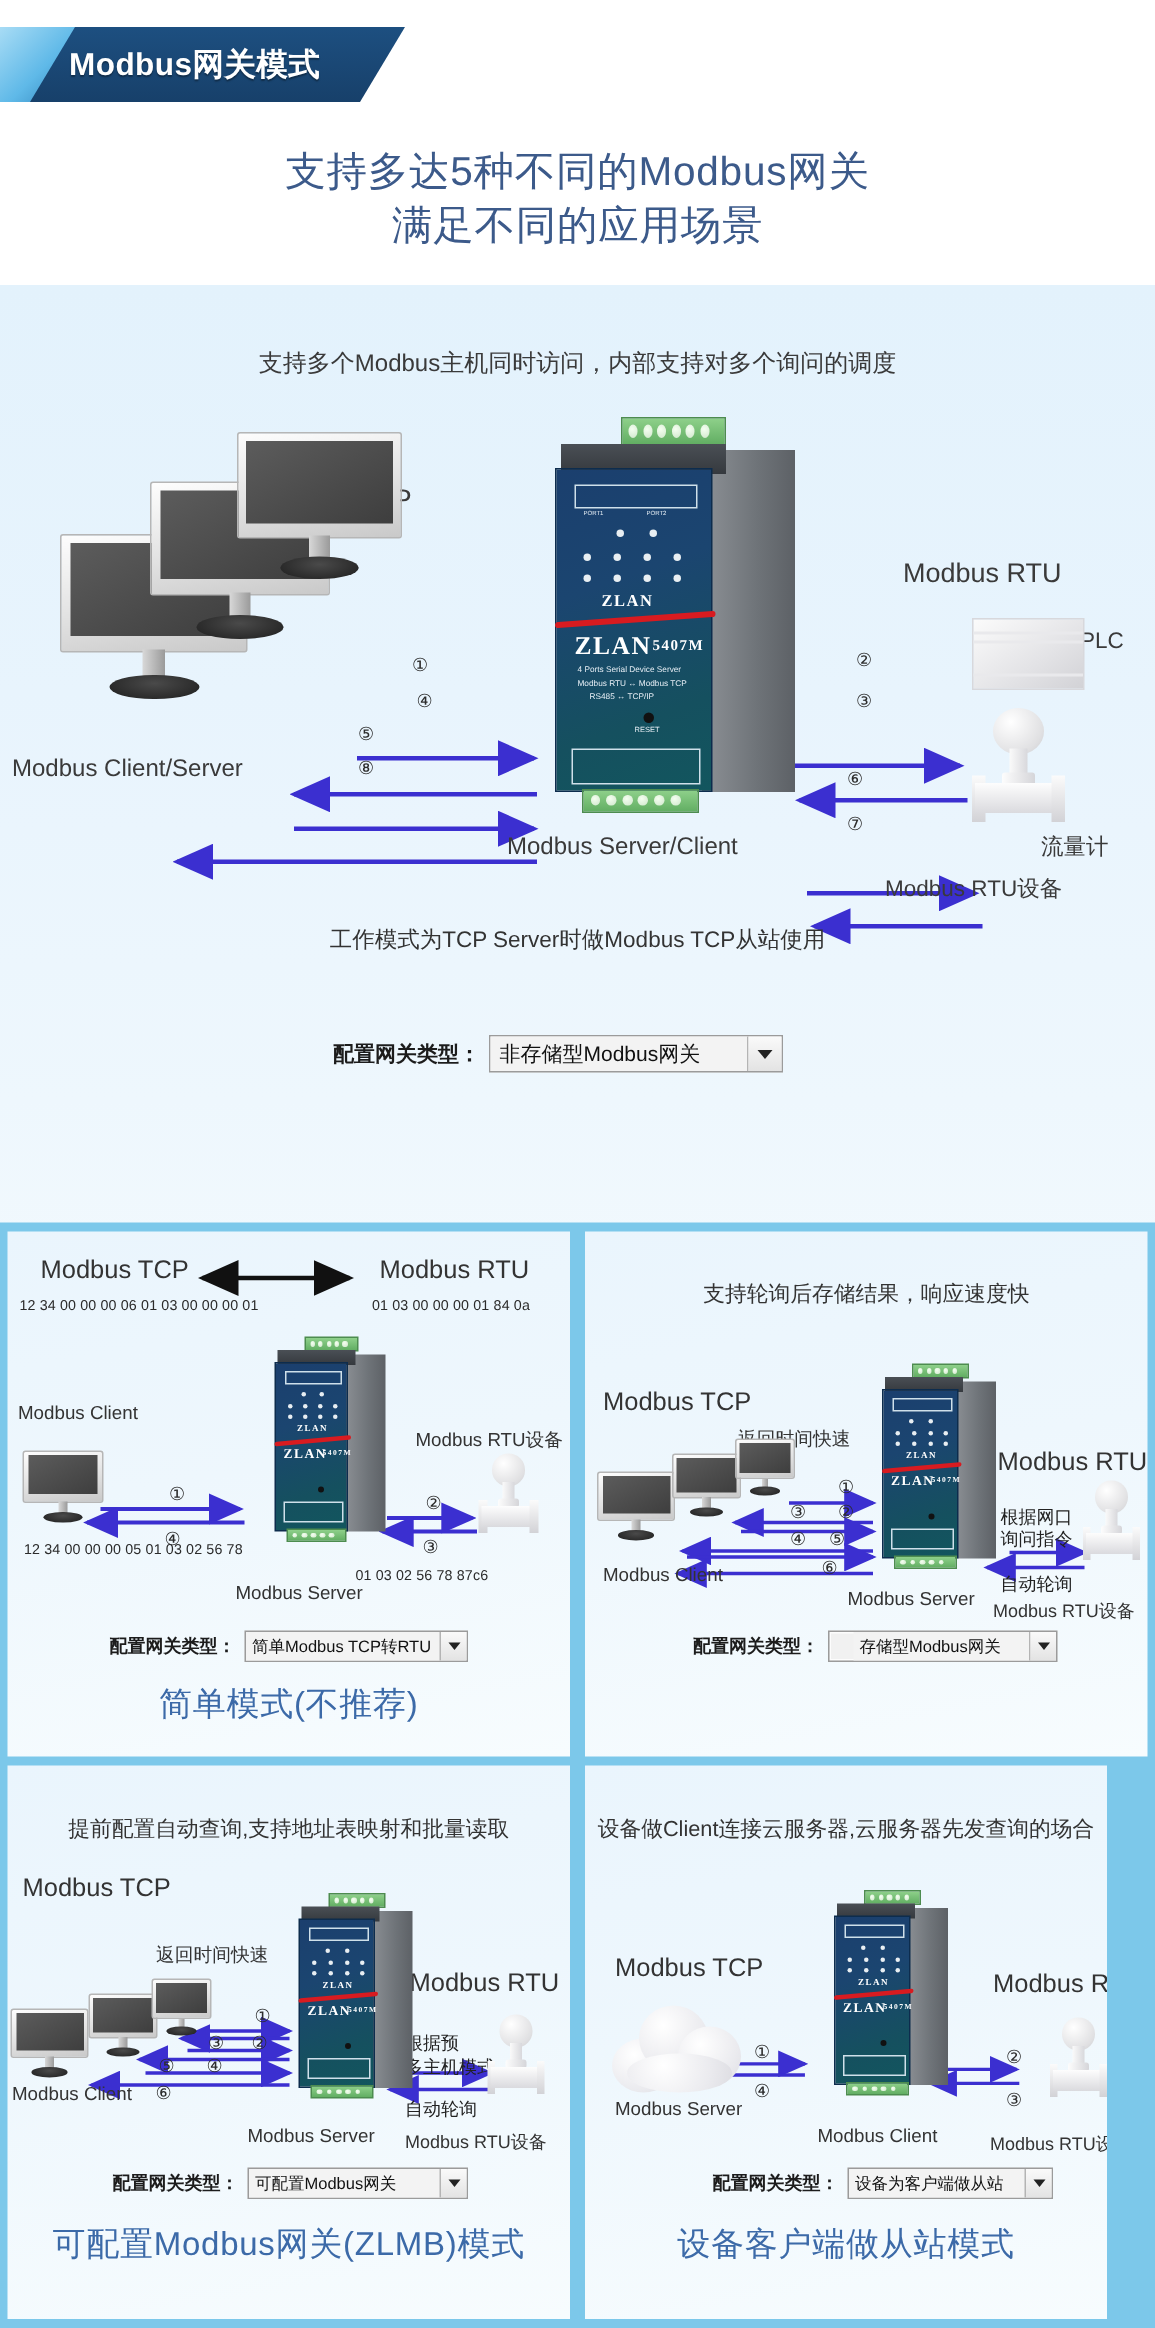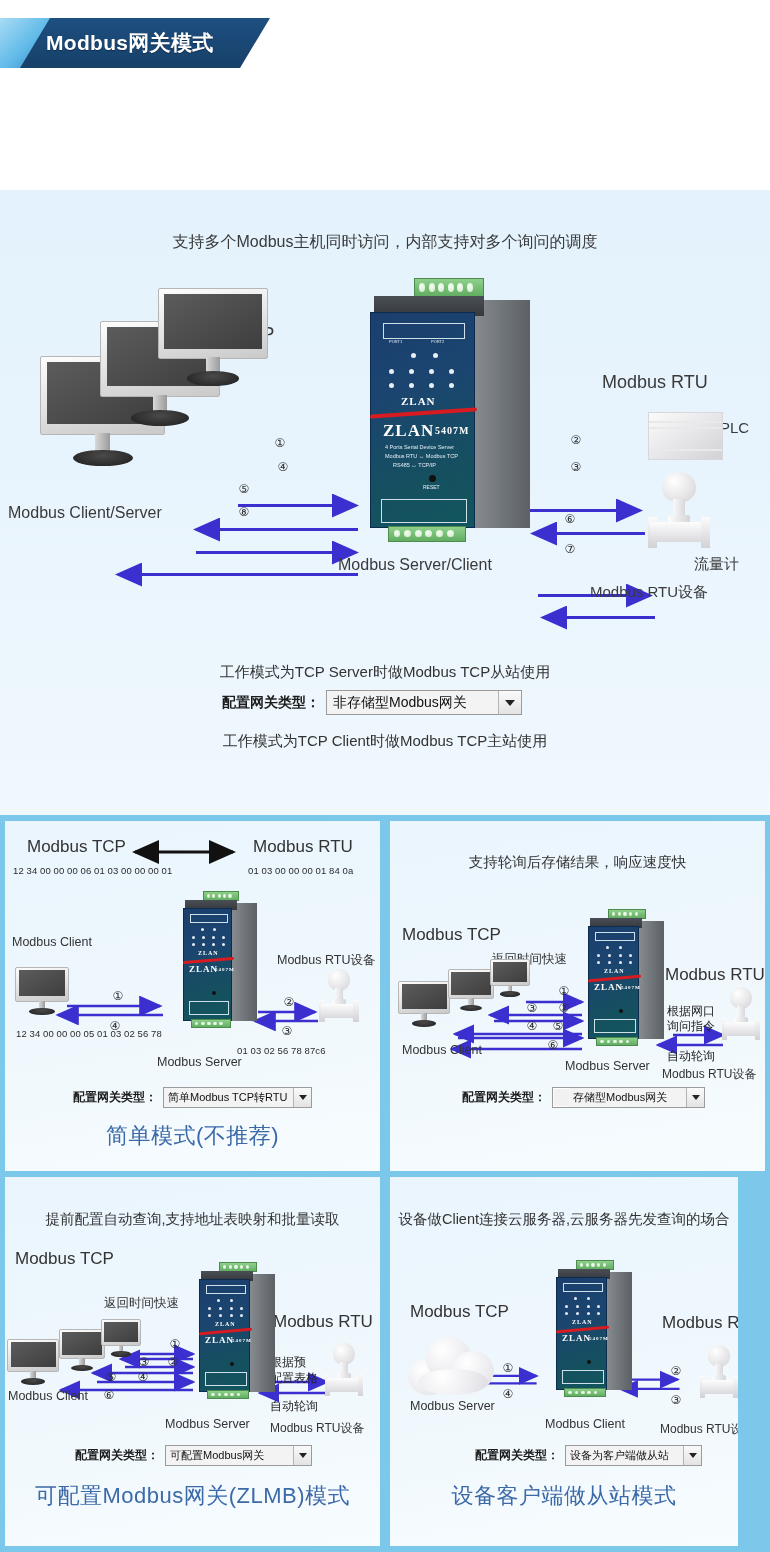--- a/index.html
+++ b/index.html
@@ -44,21 +44,21 @@
     overflow:hidden;
   }
   .main-caption {
     position:absolute; top:42px; width:100%; text-align:center;
     font-size:16px; color:#3a3a3a; white-space:nowrap;
   }
   .note-lines {
     position:absolute; top:425px; width:100%; text-align:center;
     font-size:15px; color:#333; line-height:24px;
   }
-  .note-lines div { white-space:nowrap;margin-top:45px; }
+  .note-lines div { white-space:nowrap; }
   .mode-heading {
     position:absolute; top:555px; width:100%; text-align:center;
     font-size:25px; color:#3c6aa8; letter-spacing:1px; white-space:nowrap;
   }
 
   
   .lbl { position:absolute; color:#3a3a3a; white-space:nowrap; }
 
   
   .device { position:absolute; }
@@ -208,20 +208,24 @@
 
 <div class="page">
 
   <div class="banner-wrap">
     <div class="banner-accent"></div>
     <div class="banner-main">
       <span class="banner-title">Modbus网关模式</span>
     </div>
   </div>
 
+  <div class="hero">
+    <div>支持多达5种不同的Modbus网关</div>
+    <div>满足不同的应用场景</div>
+  </div>
 
   <div class="main-section">
 
     <div class="main-caption">支持多个Modbus主机同时访问，内部支持对多个询问的调度</div>
 
     <svg class="arrows" viewBox="0 0 770 625">
       <defs>
         <marker id="ah" markerWidth="9" markerHeight="8" refX="8" refY="4" orient="auto">
           <path d="M0,0 L9,4 L0,8 z" fill="#3b2fd0"></path>
         </marker>
@@ -349,21 +353,20 @@
           <div class="hole" style="left:20%"></div>
         <div class="hole" style="left:34%"></div>
           <div class="hole" style="left:48%"></div>
         <div class="hole" style="left:62%"></div>
           <div class="hole" style="left:76%"></div>
       </div>
     </div>
 
     <div class="note-lines">
       <div>工作模式为TCP Server时做Modbus TCP从站使用</div>
-      <div>工作模式为TCP Client时做Modbus TCP主站使用</div>
     </div>
 
     <div class="dd-row" style="left:222px; top:500px;">
       <span class="dd-label">配置网关类型：</span>
       <div class="dd">
         <span class="dd-val" style="min-width:172px;">非存储型Modbus网关</span>
         <span class="dd-btn">
             <span class="dd-caret"></span>
           </span>
       </div>
@@ -620,21 +623,21 @@
       <div class="p-caption" style="top:33px;">提前配置自动查询,支持地址表映射和批量读取</div>
       <div class="sm-lbl" style="left:10px; top:72px; font-size:17px;">Modbus TCP</div>
       <div class="sm-lbl" style="left:268px; top:135px; font-size:17px;">Modbus RTU</div>
       <div class="xs-lbl" style="left:99px; top:118px; font-size:12.5px;">返回时间快速</div>
 
       <div class="sm-lbl" style="left:3px; top:212px;">Modbus Client</div>
       <div class="sm-lbl" style="left:160px; top:240px;">Modbus Server</div>
       <div class="sm-lbl" style="left:265px; top:243px; font-size:12px;">Modbus RTU设备</div>
 
       <div class="cn-blk" style="left:265px; top:178px;">根据预</div>
-      <div class="cn-blk" style="left:265px; top:194px;">配置表格</div>
+      <div class="cn-blk" style="left:265px; top:194px;">多主机模式</div>
       <div class="cn-blk" style="left:265px; top:222px;">自动轮询</div>
 
       <div class="circnum" style="left:162px; top:160px;">①</div>
       <div class="circnum" style="left:160px; top:178px;">②</div>
       <div class="circnum" style="left:131px; top:178px;">③</div>
       <div class="circnum" style="left:130px; top:193px;">④</div>
       <div class="circnum" style="left:98px; top:193px;">⑤</div>
       <div class="circnum" style="left:96px; top:211px;">⑥</div>
 
       <div class="monitor" style="left:2px; top:162px; width:52px; height:46px;">

